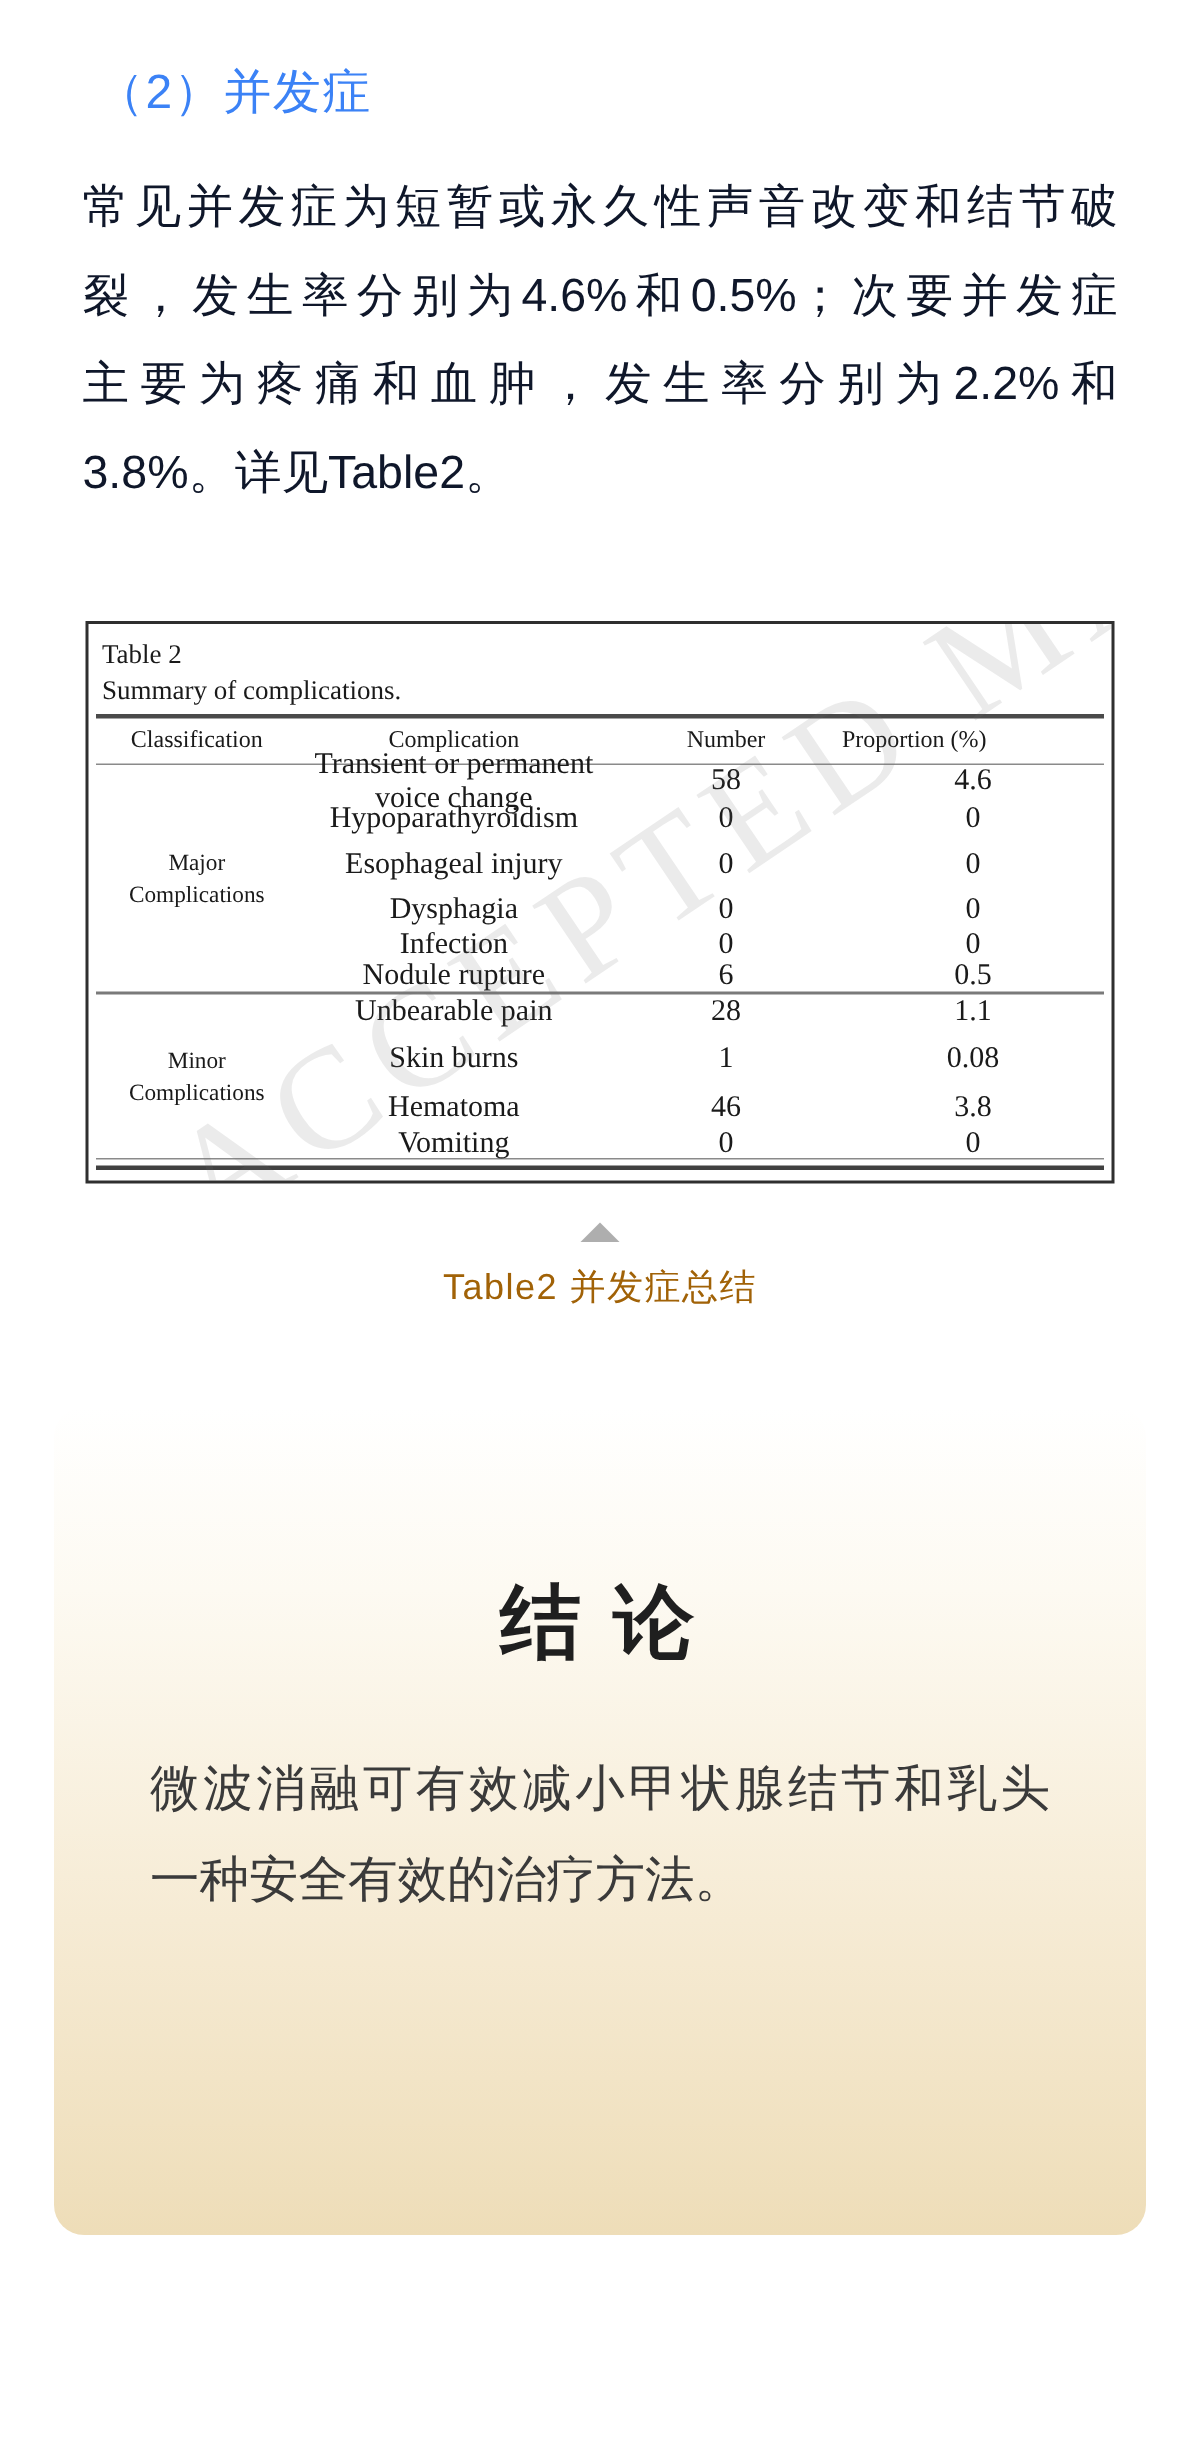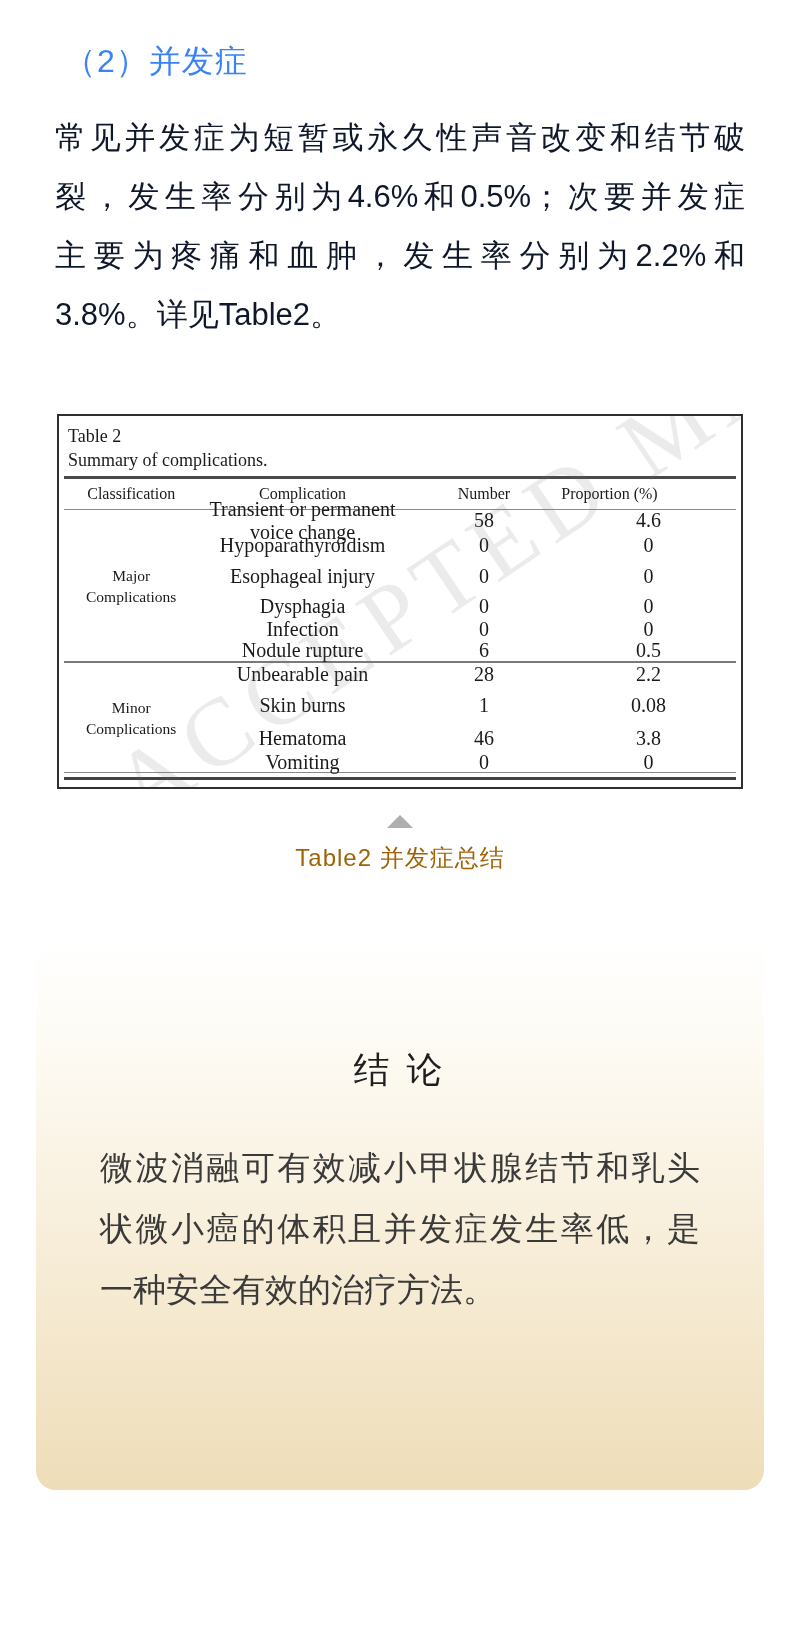--- a/index.html
+++ b/index.html
@@ -69,22 +69,22 @@
   }
   .caption { text-align:center; font-size:24px; color:#a16207; margin-top:14px; letter-spacing:1px; }
 
   
   .conclusion {
     margin:64px 36px 0 36px; height:552px; border-radius:20px; box-sizing:border-box;
     background:linear-gradient(180deg, #ffffff 0%, #fdfaf2 22%, #f6ebd4 62%, #eeddb8 100%);
     padding-top:108px;
   }
   .conc-title {
-    text-align:center; font-family:"Liberation Serif", serif; font-weight:normal;
-    font-size:36px; color:#1f1f1f; letter-spacing:4px;
+    text-align:center; font-family:"Liberation Serif", serif; font-weight:bold;
+    font-size:54px; color:#1f1f1f; letter-spacing:4px;
   }
   .conc-body { margin:42px auto 0; width:600px; }
   .conc-line {
     font-size:33px; line-height:61px; color:#3a3a3a;
     text-align:justify; text-align-last:justify; text-justify:inter-ideograph;
   }
   .conc-line.last { text-align-last:left; }
 </style>
 </head>
 <body>
@@ -158,21 +158,21 @@
 
   <div class="tgroup">
     <div class="class-cell">
       <div>Minor</div>
       <div>Complications</div>
     </div>
     <div class="group-rows g-minor">
       <div class="row">
         <div class="c2">Unbearable pain</div>
         <div class="c3">28</div>
-        <div class="c4">2.2</div>
+        <div class="c4">1.1</div>
       </div>
       <div class="row">
         <div class="c2">Skin burns</div>
         <div class="c3">1</div>
         <div class="c4">0.08</div>
       </div>
       <div class="row">
         <div class="c2">Hematoma</div>
         <div class="c3">46</div>
         <div class="c4">3.8</div>
@@ -189,16 +189,15 @@
   <div class="rule-bottom"></div>
 </div>
 
 <div class="caption-tri"></div>
 <div class="caption">Table2 并发症总结</div>
 
 <div class="conclusion">
   <div class="conc-title">结 论</div>
   <div class="conc-body">
     <div class="conc-line">微波消融可有效减小甲状腺结节和乳头</div>
-    <div class="conc-line">状微小癌的体积且并发症发生率低，是</div>
     <div class="conc-line last">一种安全有效的治疗方法。</div>
   </div>
 </div>
 
 </body></html>

